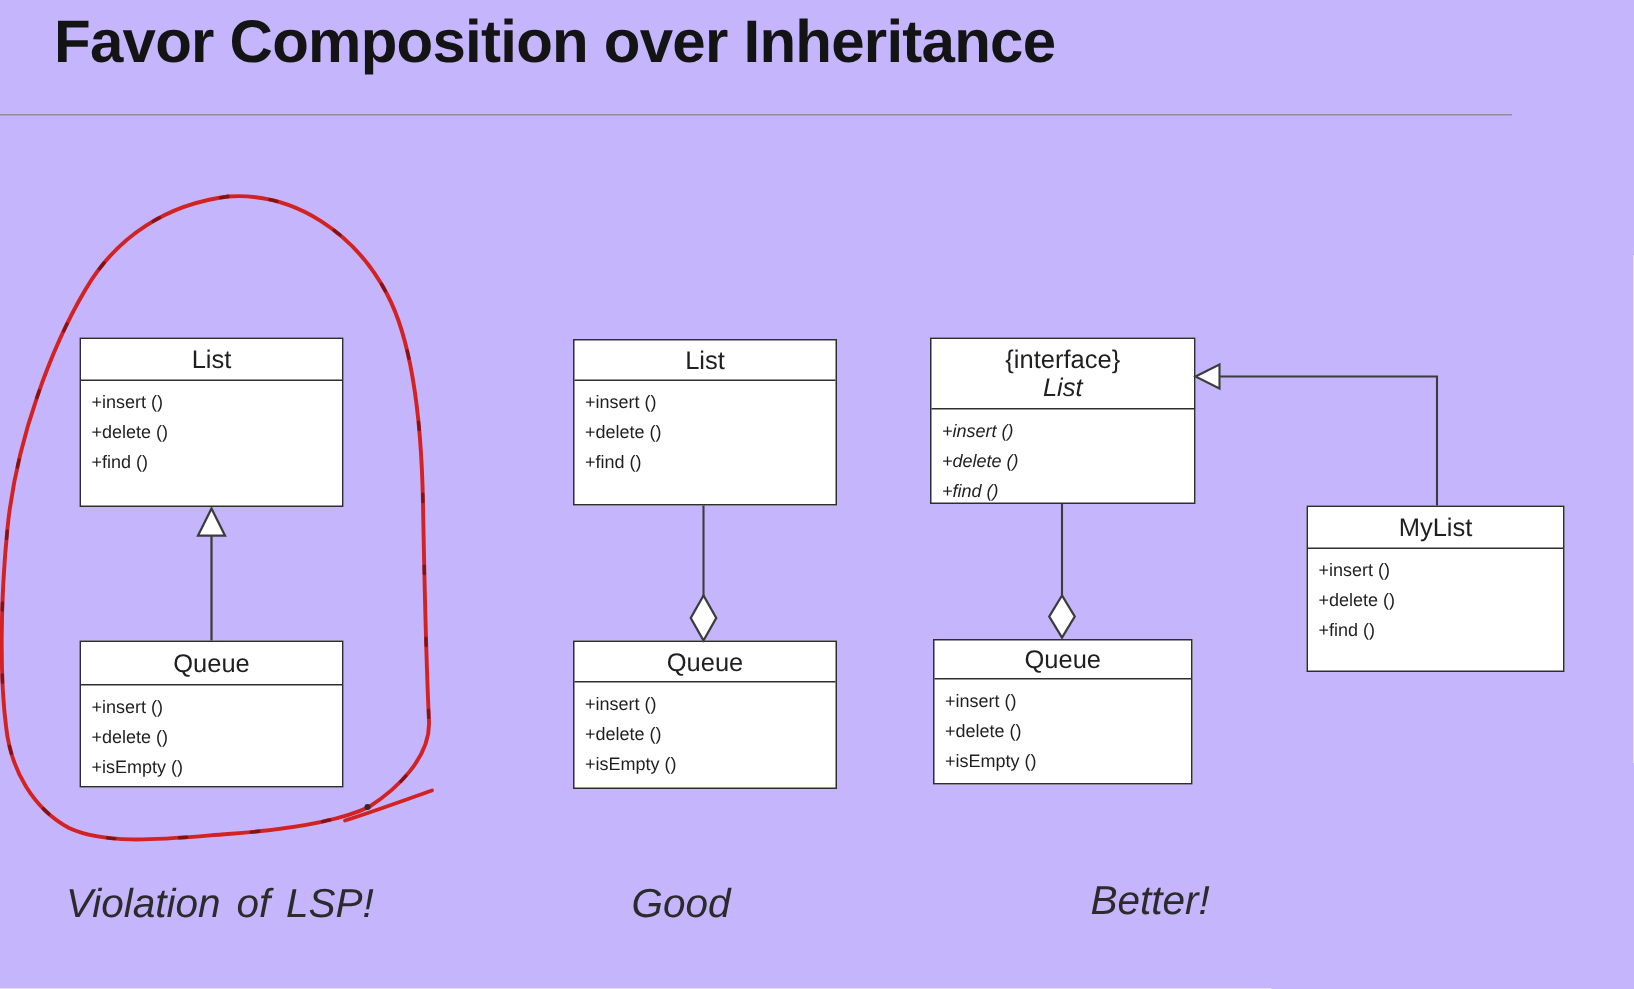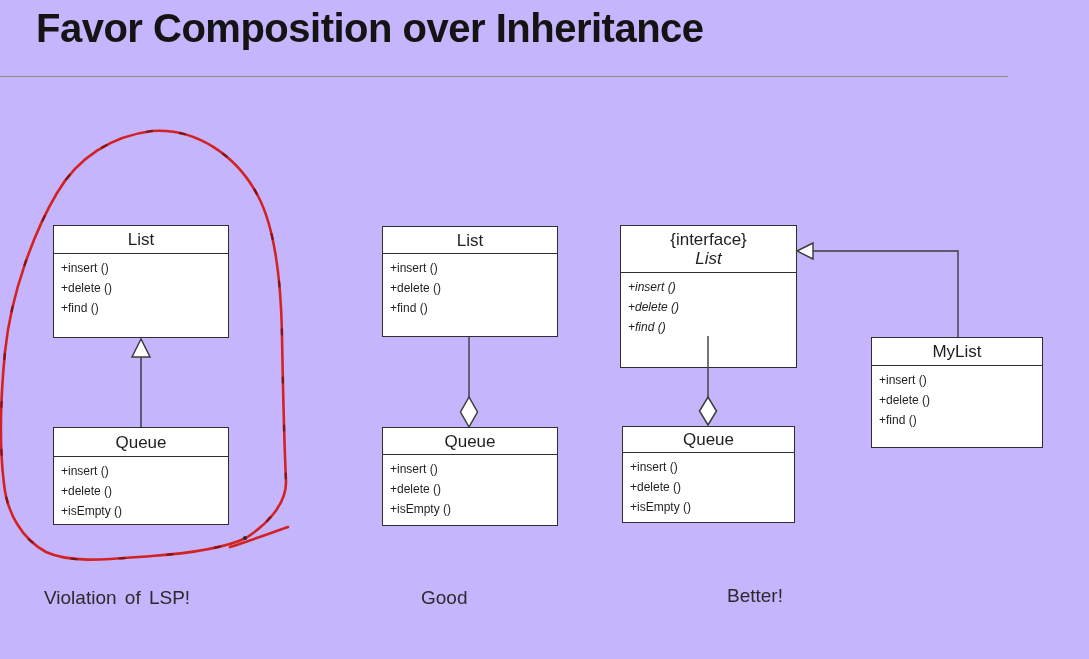--- a/index.html
+++ b/index.html
@@ -22,22 +22,23 @@
   }
   .uml-header {
     border-bottom:1.5px solid #2e2e2e; text-align:center;
     font-size:17px; display:flex; flex-direction:column; justify-content:center;
     box-sizing:border-box;
   }
   .uml-header .line { line-height:19px; }
   .italic { font-style:italic; }
   .uml-methods { padding:4px 7px; font-size:12px; line-height:20px; }
   .caption {
-    position:absolute; font-size:19px; color:#2b2b2b; white-space:nowrap;
+    position:absolute; font-size:27px; color:#2b2b2b; white-space:nowrap;
     word-spacing:3px;
+    font-style:italic;
   }
   svg.overlay { position:absolute; left:0; top:0; pointer-events:none; }
 </style>
 </head>
 <body>
 
 <div class="slide">
 
   <div class="slide-title">Favor Composition over Inheritance</div>
   <div class="title-rule"></div>
@@ -79,21 +80,21 @@
     <div class="uml-header" style="height:27px;">
       <div class="line">Queue</div>
     </div>
     <div class="uml-methods">
       <div>+insert ()</div>
       <div>+delete ()</div>
       <div>+isEmpty ()</div>
     </div>
   </div>
 
-  <div class="uml-box" style="left:620px; top:225px; width:177px; height:143px;">
+  <div class="uml-box" style="left:620px; top:225px; width:177px; height:111px;">
     <div class="uml-header" style="height:47px;">
       <div class="line">{interface}</div>
       <div class="line italic">List</div>
     </div>
     <div class="uml-methods italic">
       <div>+insert ()</div>
       <div>+delete ()</div>
       <div>+find ()</div>
     </div>
   </div>

